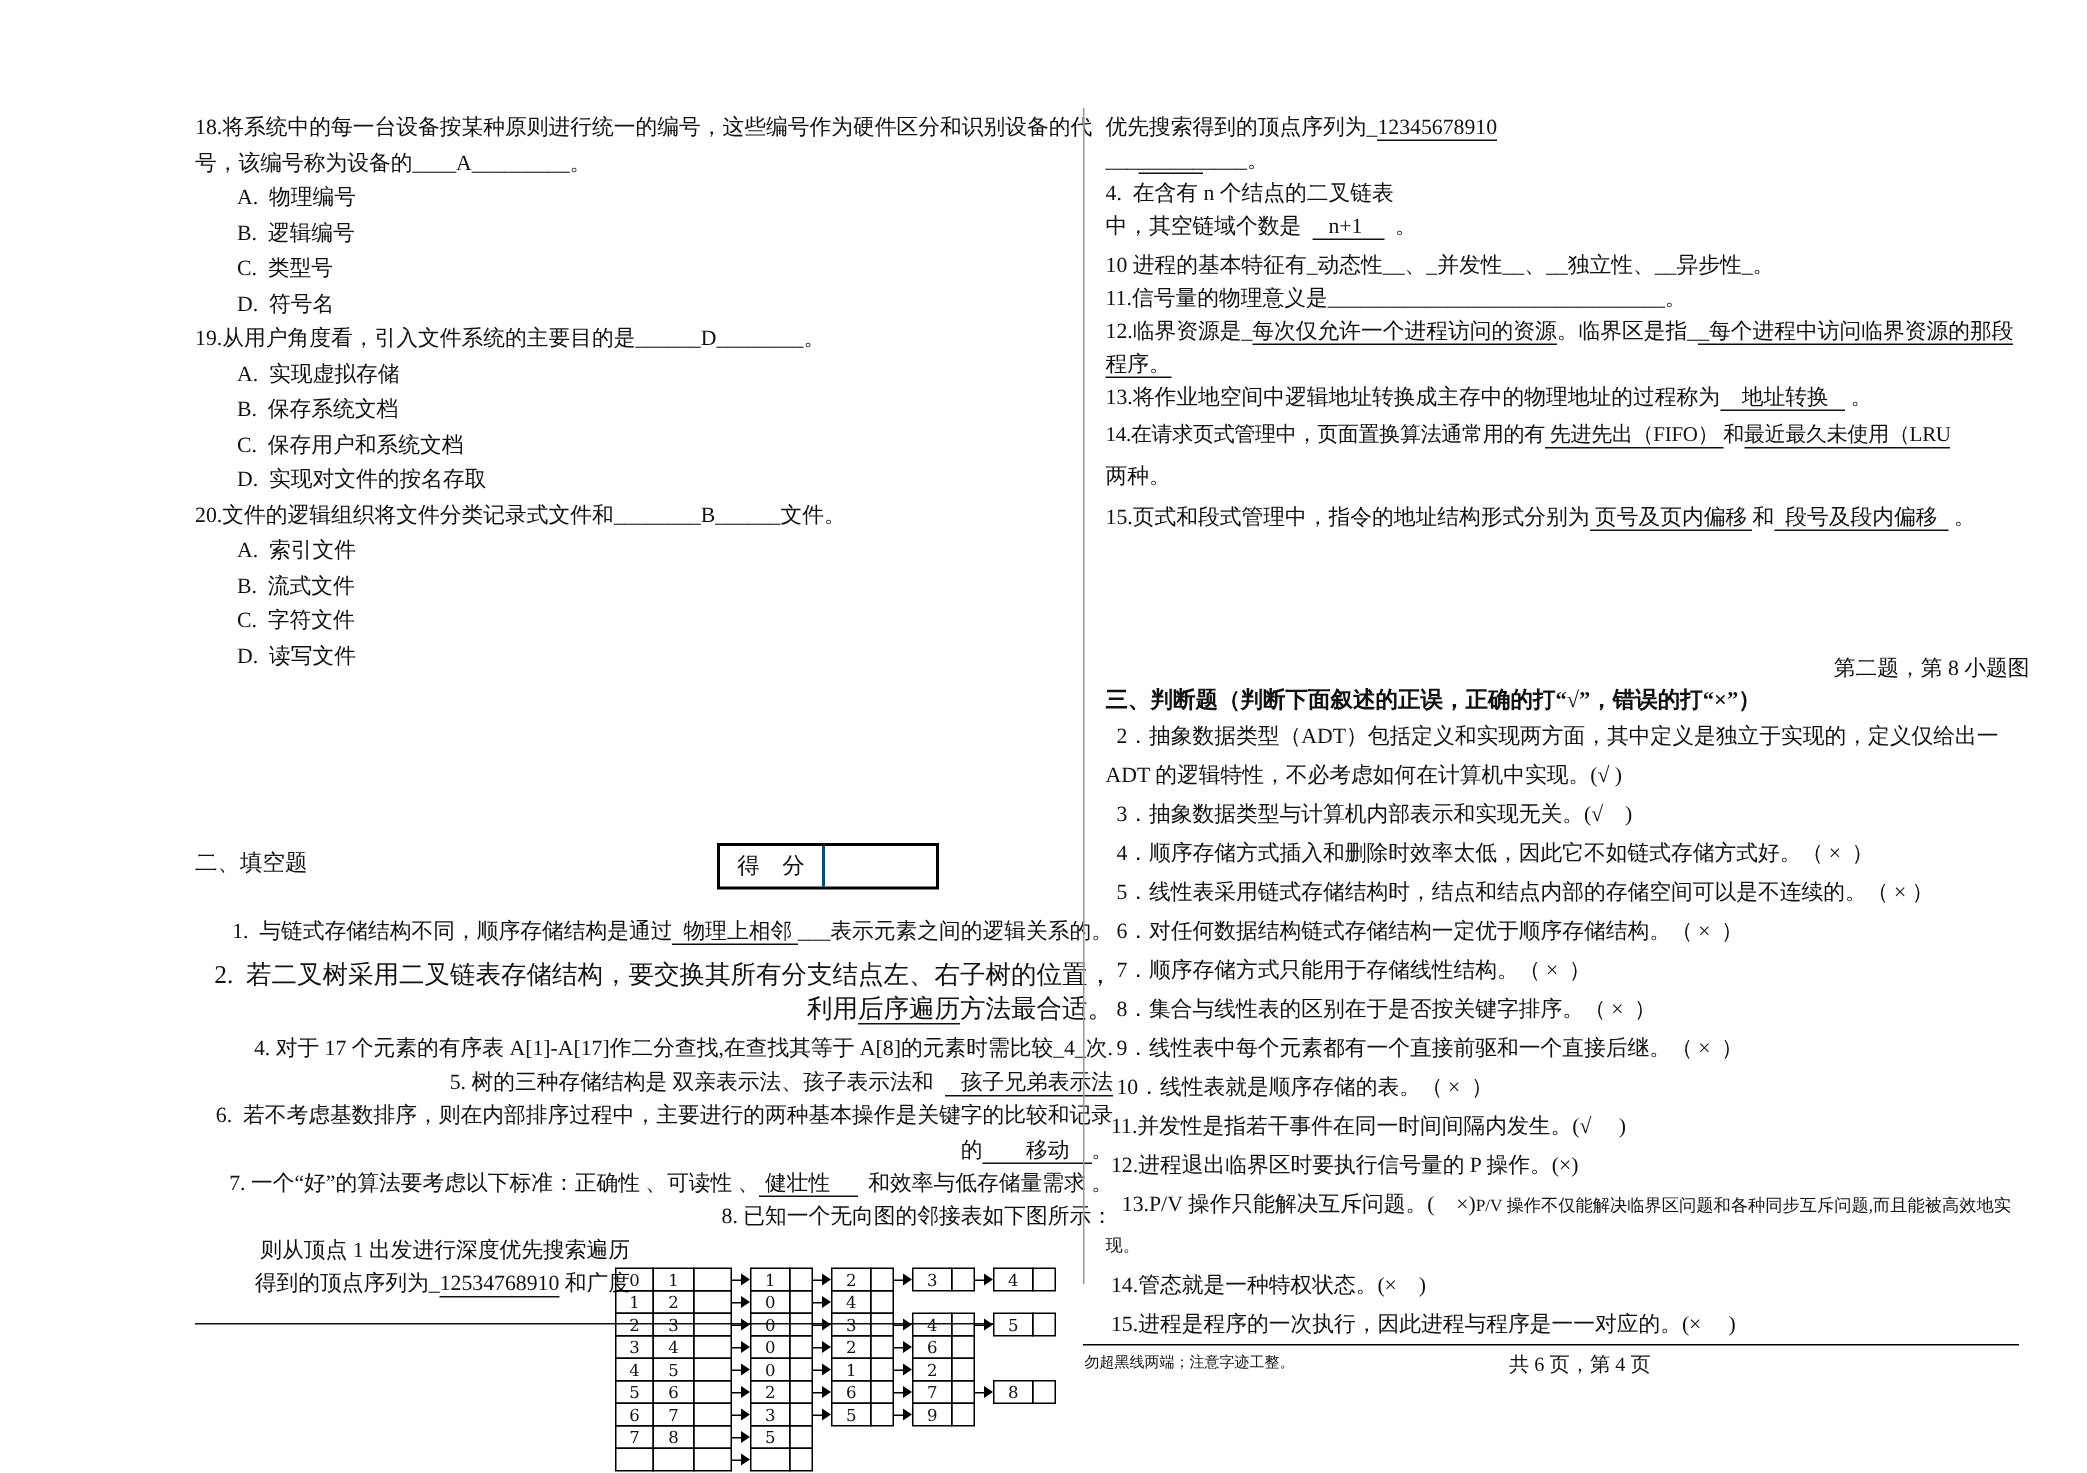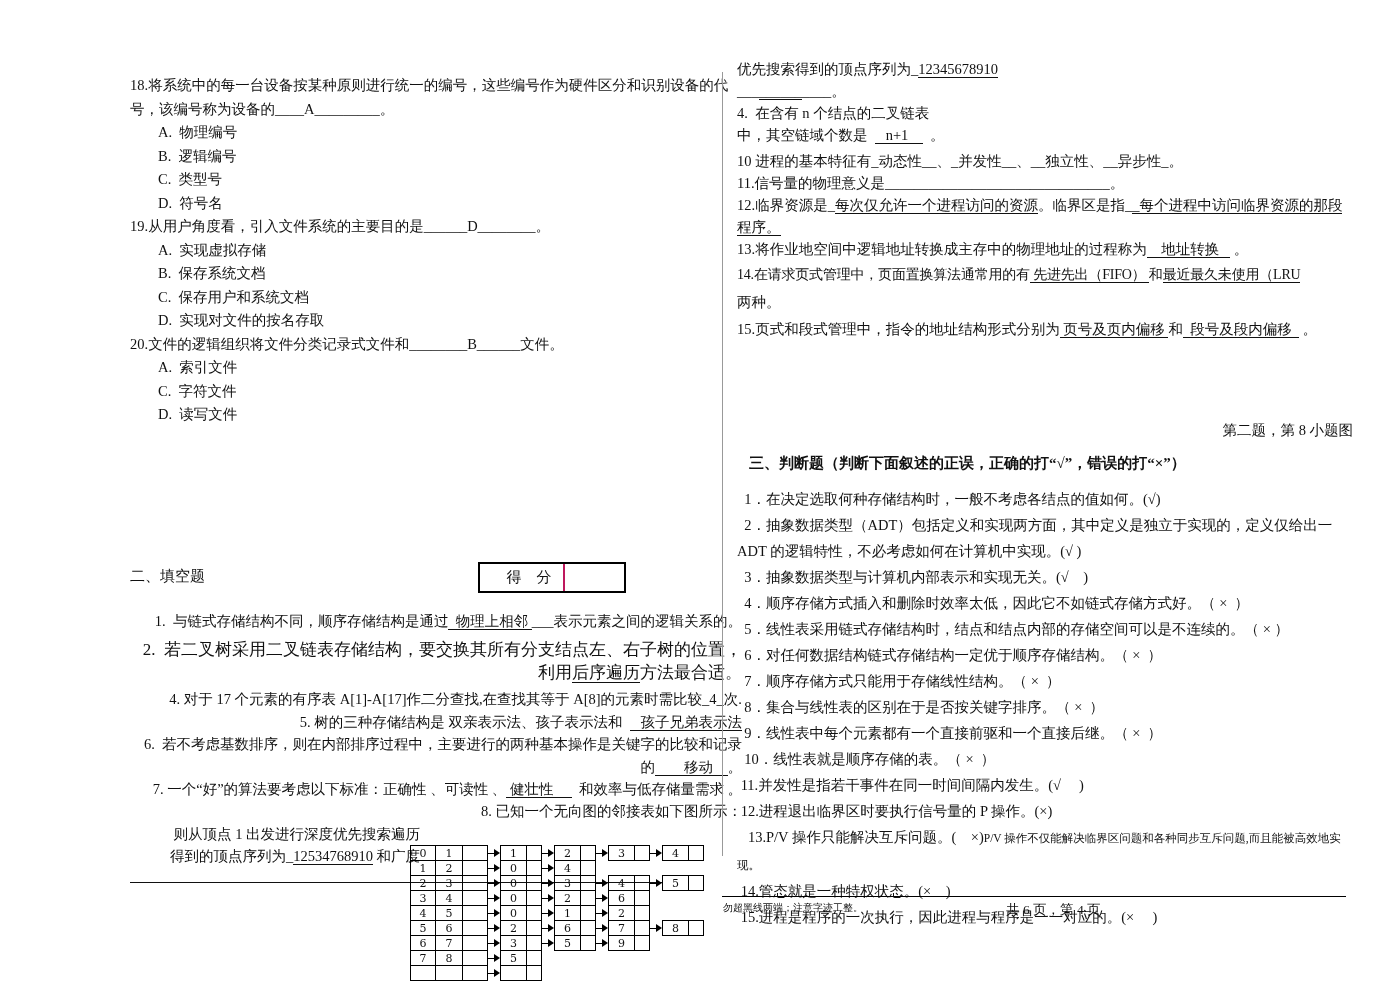--- a/index.html
+++ b/index.html
@@ -11,21 +11,21 @@
   .seg{white-space:pre-wrap;}
   .u{border-bottom:1px solid #111;white-space:pre-wrap;}
   
   #mcq{position:absolute;left:130px;top:74px;width:612px;font-size:14.5px;}
   #mcq .stem{line-height:23.5px;white-space:pre-wrap;}
   #mcq .opt{line-height:23.5px;padding-left:28px;white-space:pre-wrap;}
   
   #sec2{position:absolute;left:130px;top:561px;width:612px;font-size:15px;}
   #sec2-title{line-height:30px;}
   #scorebox{position:absolute;left:348px;top:1px;width:148px;height:31px;border:2px solid #000;display:flex;box-sizing:border-box;}
-  .sb-label{width:68px;border-right:2px solid #be185d;display:flex;align-items:center;justify-content:center;white-space:pre;font-size:15px;padding-left:15px;}
+  .sb-label{width:68px;border-right:2px solid #0c4a6e;display:flex;align-items:center;justify-content:center;white-space:pre;font-size:15px;}
   .sb-value{flex:1;}
   
   #fill{position:absolute;left:130px;top:610px;width:612px;font-size:14.5px;}
   #fill p{margin:0;line-height:22.4px;text-align:right;}
   #fill p.f1{margin-bottom:6px;}
   #fill p.big{font-size:17px;line-height:23px;margin-bottom:4px;}
   #fill p.narrow{width:290px;}
   .fline{width:532px;border-bottom:1px solid #111;height:12px;margin-top:2px;}
   
   #adj{position:absolute;left:410px;top:846px;font-size:11px;font-family:"DejaVu Serif",serif;}
@@ -36,27 +36,27 @@
   .ptr{width:26px;margin-left:-1px;}
   .arr{width:12px;display:flex;align-items:center;}
   .al{flex:1;height:1px;background:#000;}
   .ah{width:0;height:0;border-left:6px solid #000;border-top:4px solid transparent;border-bottom:4px solid transparent;}
   .node{display:flex;}
   .nv{width:27px;}
   .nn{width:16px;margin-left:-1px;}
   
   #divider{position:absolute;left:722px;top:72px;width:1px;height:784px;background:#999;}
   
-  #rcol{position:absolute;left:737px;top:58px;width:616px;font-size:14.5px;}
+  #rcol{position:absolute;left:737px;top:74px;width:616px;font-size:14.5px;}
   #rcol .rp{margin:0;line-height:22px;}
   #rcol .rp.mb4{margin-bottom:4px;}
   #rcol .rp.mb5{margin-bottom:5px;}
   #rcol .rp.tight{font-size:14px;letter-spacing:-0.2px;}
   #fig-caption{margin:80px 0 0 0;line-height:20px;text-align:right;font-size:14.5px;}
-  #sec3-title{margin:12px;line-height:22px;font-weight:bold;font-size:15px;font-family:Liberation Serif, serif;}
+  #sec3-title{margin:0;line-height:22px;font-weight:bold;font-size:15px;font-family:Liberation Serif, serif;}
   #judge p{margin:0;line-height:26px;white-space:pre-wrap;}
   .note{font-size:11.5px;}
   
   #footer-line{position:absolute;left:722px;top:896px;width:624px;border-top:1.5px solid #000;}
   #footer-note{position:absolute;left:723px;top:901px;font-size:10px;white-space:pre;}
   #page-number{position:absolute;left:1006px;top:901px;font-size:13.5px;white-space:pre;}
 </style>
 </head>
 <body>
 
@@ -72,20 +72,21 @@
     <div class="mcq-q">
       <div class="stem">19.从用户角度看，引入文件系统的主要目的是______D________。</div>
       <div class="opt">A.  实现虚拟存储</div>
       <div class="opt">B.  保存系统文档</div>
       <div class="opt">C.  保存用户和系统文档</div>
       <div class="opt">D.  实现对文件的按名存取</div>
     </div>
     <div class="mcq-q">
       <div class="stem">20.文件的逻辑组织将文件分类记录式文件和________B______文件。</div>
       <div class="opt">A.  索引文件</div>
+      <div class="opt">B.  流式文件</div>
       <div class="opt">C.  字符文件</div>
       <div class="opt">D.  读写文件</div>
     </div>
   </div>
 
 <div id="sec2">
   <div id="sec2-title">二、填空题</div>
   <div id="scorebox">
     <div class="sb-label">得    分</div>
     <div class="sb-value"></div>
@@ -365,21 +366,20 @@
       <p class="rp "><span class="seg">11.信号量的物理意义是_______________________________。</span></p>
       <p class="rp "><span class="seg">12.临界资源是_</span><span class="u seg">每次仅允许一个进程访问的资源</span><span class="seg">。临界区是指_</span><span class="u seg">_每个进程中访问临界资源的那段程序。</span></p>
       <p class="rp mb4"><span class="seg">13.将作业地空间中逻辑地址转换成主存中的物理地址的过程称为</span><span class="u seg">    地址转换   </span><span class="seg"> 。</span></p>
       <p class="rp tight mb5"><span class="seg">14.在请求页式管理中，页面置换算法通常用的有</span><span class="u seg"> 先进先出（FIFO） </span><span class="seg">和</span><span class="u seg">最近最久未使用（LRU</span></p>
       <p class="rp mb5"><span class="seg">两种。</span></p>
       <p class="rp "><span class="seg">15.页式和段式管理中，指令的地址结构形式分别为</span><span class="u seg"> 页号及页内偏移 </span><span class="seg">和</span><span class="u seg">  段号及段内偏移  </span><span class="seg"> 。</span></p>
     </div>
   <p id="fig-caption">第二题，第 8 小题图</p>
   <p id="sec3-title">三、判断题（判断下面叙述的正误，正确的打“√”，错误的打“×”）</p>
   <div id="judge">
-      <p class="jq"><span class="seg">  1．在决定选取何种存储结构时，一般不考虑各结点的值如何。(√)</span></p>
       <p class="jq"><span class="seg">  2．抽象数据类型（ADT）包括定义和实现两方面，其中定义是独立于实现的，定义仅给出一ADT 的逻辑特性，不必考虑如何在计算机中实现。(√ )</span></p>
       <p class="jq"><span class="seg">  3．抽象数据类型与计算机内部表示和实现无关。(√    )</span></p>
       <p class="jq"><span class="seg">  4．顺序存储方式插入和删除时效率太低，因此它不如链式存储方式好。（ ×  ）</span></p>
       <p class="jq"><span class="seg">  5．线性表采用链式存储结构时，结点和结点内部的存储空间可以是不连续的。（ × ）</span></p>
       <p class="jq"><span class="seg">  6．对任何数据结构链式存储结构一定优于顺序存储结构。（ ×  ）</span></p>
       <p class="jq"><span class="seg">  7．顺序存储方式只能用于存储线性结构。（ ×  ）</span></p>
       <p class="jq"><span class="seg">  8．集合与线性表的区别在于是否按关键字排序。（ ×  ）</span></p>
       <p class="jq"><span class="seg">  9．线性表中每个元素都有一个直接前驱和一个直接后继。（ ×  ）</span></p>
       <p class="jq"><span class="seg">  10．线性表就是顺序存储的表。（ ×  ）</span></p>
       <p class="jq"><span class="seg"> 11.并发性是指若干事件在同一时间间隔内发生。(√     )</span></p>

